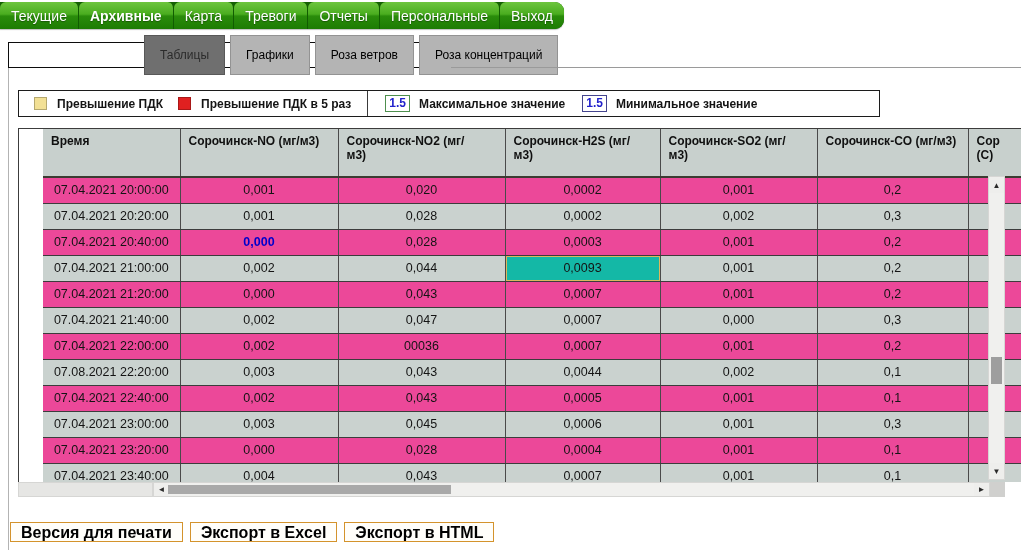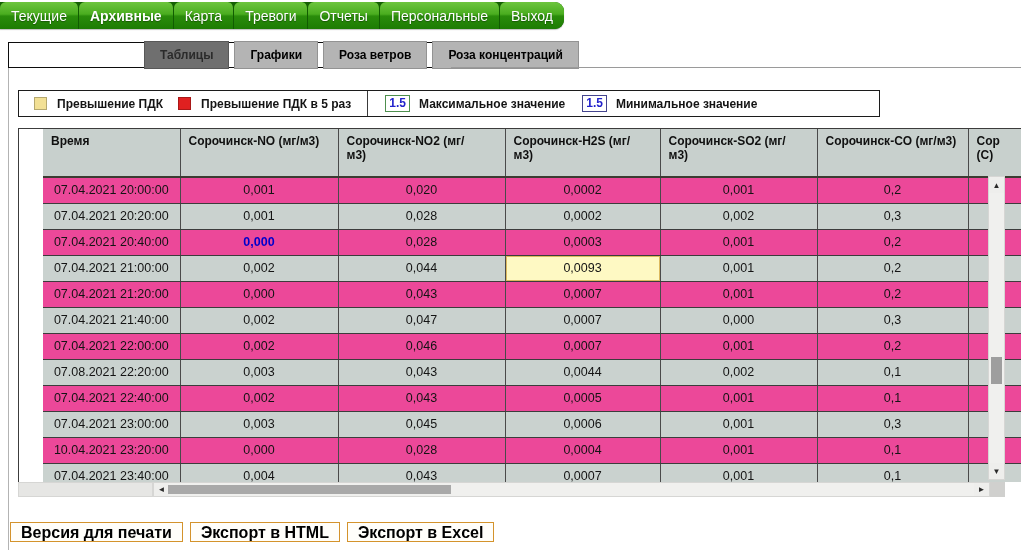--- a/index.html
+++ b/index.html
@@ -25,22 +25,22 @@
   .nav-tab:last-child { border-right:none; border-radius:6px 6px 8px 0; }
   .nav-tab.active { font-weight:bold; }
 
   
   .subtabs {
     position:absolute; left:8px; top:42px; width:444px; height:26px;
     background:#ffffff; border:1px solid #0c0c0c;
     display:flex; align-items:center; gap:5px; padding-left:135px;
   }
   .subtab {
-    height:28px; display:flex; align-items:center;
-    padding:0 15px; font-size:12px; font-weight:bold; color:#000;
+    height:40px; display:flex; align-items:center;
+    padding:0 15px; font-size:12px; font-weight:normal; color:#000;
     background:#b4b4b4; border:1px solid #939393; cursor:pointer; white-space:nowrap;
   }
   .subtab.active { background:#6f6f6f; color:#2b2b2b; border-color:#585858; }
   .strip-line { position:absolute; left:451px; top:67px; width:570px; height:1px; background:#9a9a9a; }
   .left-rail  { position:absolute; left:8px; top:68px; width:1px; height:482px; background:#b3b3b3; }
 
   
   .legend {
     position:absolute; left:18px; top:90px; width:862px; height:27px;
     border:1px solid #1c1c1c; background:#fff;
@@ -206,21 +206,21 @@
             <td>0,028</td>
             <td>0,0003</td>
             <td>0,001</td>
             <td>0,2</td>
             <td></td>
           </tr>
           <tr class="row-b">
             <td>07.04.2021 21:00:00</td>
             <td>0,002</td>
             <td>0,044</td>
-            <td class="hl-pdk" style="background: #fef9c3;">0,0093</td>
+            <td class="hl-pdk" style="background: #14b8a6;">0,0093</td>
             <td>0,001</td>
             <td>0,2</td>
             <td></td>
           </tr>
           <tr class="row-a">
             <td>07.04.2021 21:20:00</td>
             <td>0,000</td>
             <td>0,043</td>
             <td>0,0007</td>
             <td>0,001</td>
@@ -232,21 +232,21 @@
             <td>0,002</td>
             <td>0,047</td>
             <td>0,0007</td>
             <td>0,000</td>
             <td>0,3</td>
             <td></td>
           </tr>
           <tr class="row-a">
             <td>07.04.2021 22:00:00</td>
             <td>0,002</td>
-            <td>0,046</td>
+            <td>00036</td>
             <td>0,0007</td>
             <td>0,001</td>
             <td>0,2</td>
             <td></td>
           </tr>
           <tr class="row-b">
             <td>07.08.2021 22:20:00</td>
             <td>0,003</td>
             <td>0,043</td>
             <td>0,0044</td>
@@ -266,21 +266,21 @@
           <tr class="row-b">
             <td>07.04.2021 23:00:00</td>
             <td>0,003</td>
             <td>0,045</td>
             <td>0,0006</td>
             <td>0,001</td>
             <td>0,3</td>
             <td></td>
           </tr>
           <tr class="row-a">
-            <td>10.04.2021 23:20:00</td>
+            <td>07.04.2021 23:20:00</td>
             <td>0,000</td>
             <td>0,028</td>
             <td>0,0004</td>
             <td>0,001</td>
             <td>0,1</td>
             <td></td>
           </tr>
           <tr class="row-b">
             <td>07.04.2021 23:40:00</td>
             <td>0,004</td>
@@ -303,17 +303,17 @@
   <div class="hscroll-dead"></div>
   <div class="hscroll">
     <div class="scroll-arrow harrow left">◄</div>
     <div class="hthumb"></div>
     <div class="scroll-arrow harrow right">►</div>
   </div>
   <div class="scroll-corner"></div>
 
   <div class="footer">
       <button class="export-btn">Версия для печати</button>
+      <button class="export-btn">Экспорт в Excel</button>
       <button class="export-btn">Экспорт в HTML</button>
-      <button class="export-btn">Экспорт в Excel</button>
     </div>
 
 </div>
 
 </body></html>

